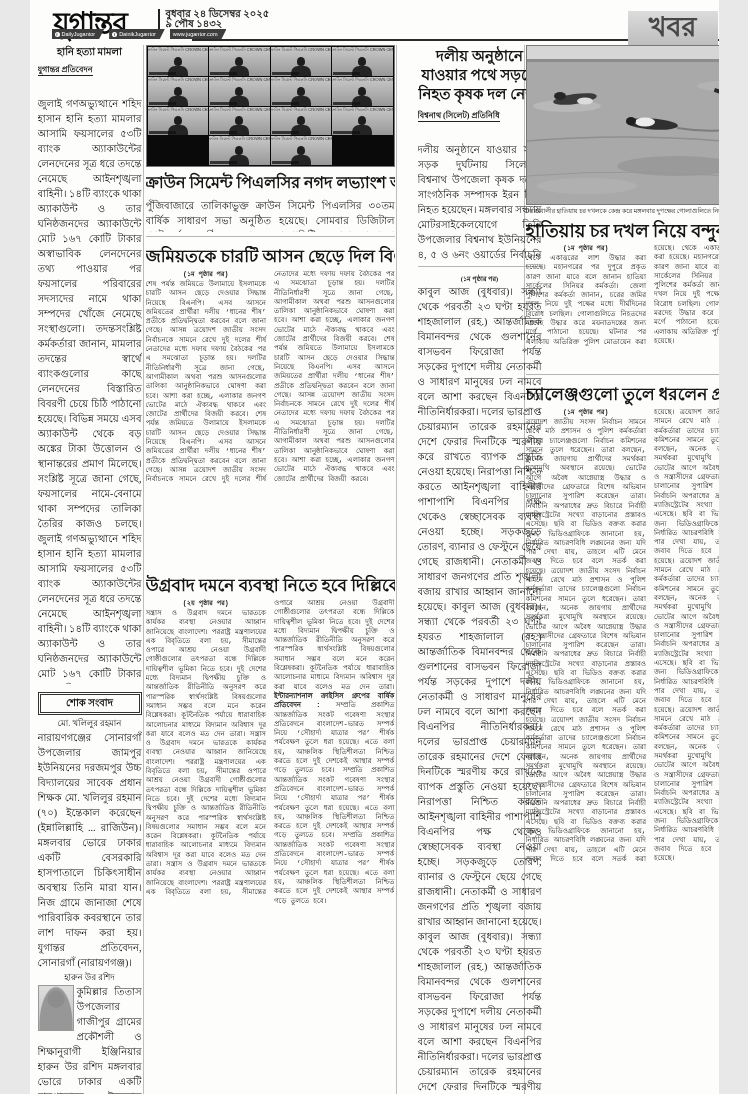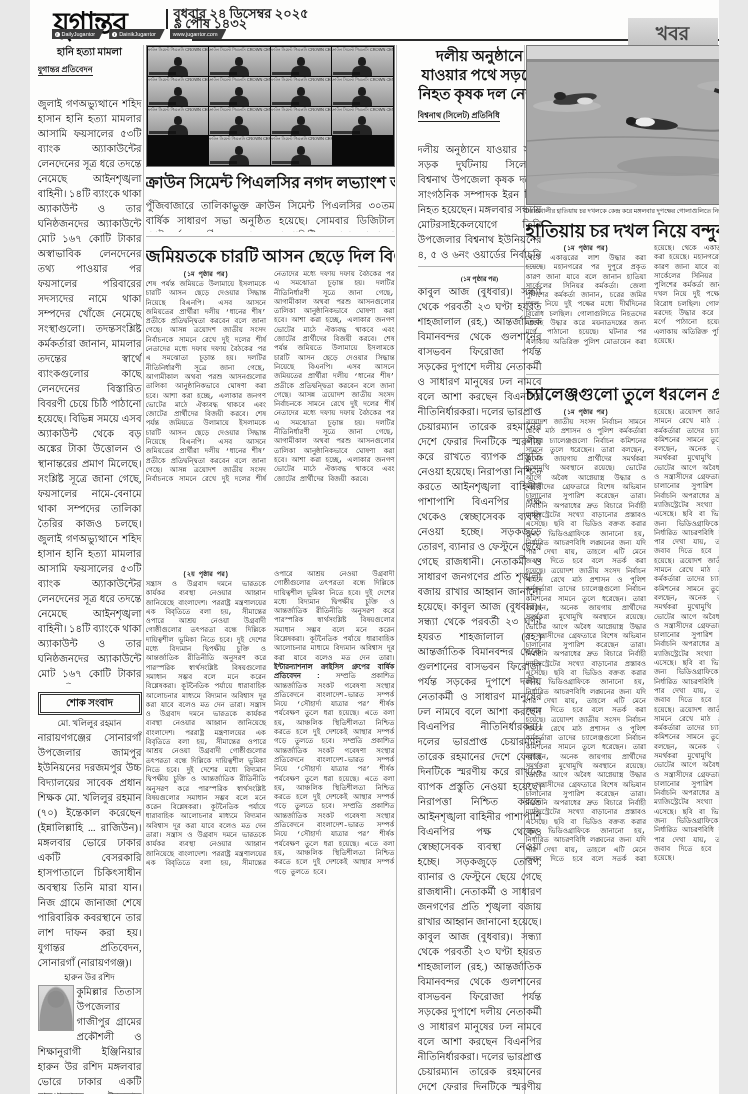--- a/index.html
+++ b/index.html
@@ -1,32 +1,32 @@
 <!DOCTYPE html>
 <html lang="bn"><head>
 <meta charset="utf-8">
 <style>
   html,body{margin:0;padding:0;background:#e8e8e8;}
   .page{position:relative;width:689px;height:1094px;background:#fdfdfc;overflow:hidden;
         font-family:"Liberation Serif","DejaVu Serif",serif;color:#141414;margin:0 auto;}
   
   .logo{position:absolute;left:24px;top:2px;font-size:28px;font-weight:900;letter-spacing:-1px;
         color:#0c0c0c;transform:scaleY(1.05);}
-  .datebox{position:absolute;left:136px;top:9px;border-left:2px solid #222;padding-left:6px;
-        font-size:13px;font-weight:bold;line-height:10px;color:#222;}
+  .datebox{position:absolute;left:128px;top:9px;border-left:2px solid #222;padding-left:6px;
+        font-size:10px;font-weight:bold;line-height:10px;color:#222;}
   .ribbons{position:absolute;left:22px;top:29px;display:flex;gap:5px;}
   .ribbon{background:#3d3d3d;color:#fff;font-family:"Liberation Sans",sans-serif;font-size:5.5px;
         line-height:8px;padding:1px 9px 1px 3px;display:flex;align-items:center;gap:2px;
         clip-path:polygon(0 0,100% 0,calc(100% - 5px) 100%,0 100%);}
   .dot{width:5px;height:5px;border-radius:50%;background:#fff;color:#3d3d3d;font-size:4px;
         line-height:5px;text-align:center;font-weight:bold;}
   .top-rule{position:absolute;left:162px;top:39px;width:580px;height:2px;background:#2b2b2b;}
-  .section-box{position:absolute;left:598px;top:18px;width:90px;height:34px;
+  .section-box{position:absolute;left:598px;top:11px;width:90px;height:34px;
         background:linear-gradient(#dcdcdc,#bdbdbd);display:flex;align-items:center;justify-content:center;
-        font-size:19px;font-weight:bold;color:#474747;}
+        font-size:27px;font-weight:bold;color:#474747;}
   .section-divider{position:absolute;left:694px;top:4px;width:1px;height:33px;background:#8a8a8a;}
   .page-num{position:absolute;left:702px;top:0px;font-size:31px;font-weight:bold;color:#1a1a1a;}
   
   .col{position:absolute;top:45px;height:1049px;display:flex;flex-direction:column;overflow:hidden;}
   .col1{left:8px;width:104px;}
   .colmid{left:116px;width:249px;}
   .col3{left:388px;width:124px;}
   .col4{left:496px;width:249px;}
   .vrule{position:absolute;top:45px;bottom:0;width:1px;background:#bdbdbd;}
   .hrule{border:none;border-top:1px solid #b5b5b5;margin:4px 0;width:100%;}
@@ -215,20 +215,21 @@
         </div>
       </div>
     <div class="headline-wide" style="font-size:16px">ক্রাউন সিমেন্ট পিএলসির নগদ লভ্যাংশ অনুমোদন</div>
     <div class="body-text crown-body">পুঁজিবাজারে তালিকাভুক্ত ক্রাউন সিমেন্ট পিএলসির ৩০তম বার্ষিক সাধারণ সভা অনুষ্ঠিত হয়েছে। সোমবার ডিজিটাল প্ল্যাটফর্মে অনুষ্ঠিত সভায় কোম্পানিটির শেয়ারহোল্ডাররা পরিচালনা পর্ষদ ঘোষিত ৪৫ শতাংশ নগদ লভ্যাংশ অনুমোদন করেছেন। সভায় কোম্পানির চেয়ারম্যান মোহাম্মদ আলমগীর কবির, ব্যবস্থাপনা পরিচালক মোল্লা মো. মজনু, অতিরিক্ত ব্যবস্থাপনা পরিচালক, পরিচালকরা এবং কোম্পানি সচিবসহ ঊর্ধ্বতন কর্মকর্তারা উপস্থিত ছিলেন। সংবাদ বিজ্ঞপ্তি।</div>
     <hr class="hrule">
     <div class="headline-wide">জমিয়তকে চারটি আসন ছেড়ে দিল বিএনপি</div>
     <div class="twocol" style="height:300px">
       <div class="cont-note">(১ম পৃষ্ঠার পর)</div>
       <div>শেষ পর্যন্ত জমিয়তে উলামায়ে ইসলামকে চারটি আসন ছেড়ে দেওয়ার সিদ্ধান্ত নিয়েছে বিএনপি। এসব আসনে জমিয়তের প্রার্থীরা দলীয় ‘ধানের শীষ’ প্রতীকে প্রতিদ্বন্দ্বিতা করবেন বলে জানা গেছে। আসন্ন ত্রয়োদশ জাতীয় সংসদ নির্বাচনকে সামনে রেখে দুই দলের শীর্ষ নেতাদের মধ্যে দফায় দফায় বৈঠকের পর এ সমঝোতা চূড়ান্ত হয়। দলটির নীতিনির্ধারণী সূত্রে জানা গেছে, আগামীকাল অথবা পরশু আসনগুলোর তালিকা আনুষ্ঠানিকভাবে ঘোষণা করা হবে। আশা করা হচ্ছে, এলাকার জনগণ ভোটের মাঠে ঐক্যবদ্ধ থাকবে এবং জোটের প্রার্থীদের বিজয়ী করবে। শেষ পর্যন্ত জমিয়তে উলামায়ে ইসলামকে চারটি আসন ছেড়ে দেওয়ার সিদ্ধান্ত নিয়েছে বিএনপি। এসব আসনে জমিয়তের প্রার্থীরা দলীয় ‘ধানের শীষ’ প্রতীকে প্রতিদ্বন্দ্বিতা করবেন বলে জানা গেছে। আসন্ন ত্রয়োদশ জাতীয় সংসদ নির্বাচনকে সামনে রেখে দুই দলের শীর্ষ নেতাদের মধ্যে দফায় দফায় বৈঠকের পর এ সমঝোতা চূড়ান্ত হয়। দলটির নীতিনির্ধারণী সূত্রে জানা গেছে, আগামীকাল অথবা পরশু আসনগুলোর তালিকা আনুষ্ঠানিকভাবে ঘোষণা করা হবে। আশা করা হচ্ছে, এলাকার জনগণ ভোটের মাঠে ঐক্যবদ্ধ থাকবে এবং জোটের প্রার্থীদের বিজয়ী করবে। শেষ পর্যন্ত জমিয়তে উলামায়ে ইসলামকে চারটি আসন ছেড়ে দেওয়ার সিদ্ধান্ত নিয়েছে বিএনপি। এসব আসনে জমিয়তের প্রার্থীরা দলীয় ‘ধানের শীষ’ প্রতীকে প্রতিদ্বন্দ্বিতা করবেন বলে জানা গেছে। আসন্ন ত্রয়োদশ জাতীয় সংসদ নির্বাচনকে সামনে রেখে দুই দলের শীর্ষ নেতাদের মধ্যে দফায় দফায় বৈঠকের পর এ সমঝোতা চূড়ান্ত হয়। দলটির নীতিনির্ধারণী সূত্রে জানা গেছে, আগামীকাল অথবা পরশু আসনগুলোর তালিকা আনুষ্ঠানিকভাবে ঘোষণা করা হবে। আশা করা হচ্ছে, এলাকার জনগণ ভোটের মাঠে ঐক্যবদ্ধ থাকবে এবং জোটের প্রার্থীদের বিজয়ী করবে।</div>
     </div>
+    <div class="headline-wide">উগ্রবাদ দমনে ব্যবস্থা নিতে হবে দিল্লিকে</div>
     <div class="twocol fill">
       <div class="cont-note">(২য় পৃষ্ঠার পর)</div>
       <span>সন্ত্রাস ও উগ্রবাদ দমনে ভারতকে কার্যকর ব্যবস্থা নেওয়ার আহ্বান জানিয়েছে বাংলাদেশ। পররাষ্ট্র মন্ত্রণালয়ের এক বিবৃতিতে বলা হয়, সীমান্তের ওপারে আশ্রয় নেওয়া উগ্রবাদী গোষ্ঠীগুলোর তৎপরতা বন্ধে দিল্লিকে দায়িত্বশীল ভূমিকা নিতে হবে। দুই দেশের মধ্যে বিদ্যমান দ্বিপক্ষীয় চুক্তি ও আন্তর্জাতিক রীতিনীতি অনুসরণ করে পারস্পরিক স্বার্থসংশ্লিষ্ট বিষয়গুলোর সমাধান সম্ভব বলে মনে করেন বিশ্লেষকরা। কূটনৈতিক পর্যায়ে ধারাবাহিক আলোচনার মাধ্যমে বিদ্যমান অবিশ্বাস দূর করা যাবে বলেও মত দেন তারা। সন্ত্রাস ও উগ্রবাদ দমনে ভারতকে কার্যকর ব্যবস্থা নেওয়ার আহ্বান জানিয়েছে বাংলাদেশ। পররাষ্ট্র মন্ত্রণালয়ের এক বিবৃতিতে বলা হয়, সীমান্তের ওপারে আশ্রয় নেওয়া উগ্রবাদী গোষ্ঠীগুলোর তৎপরতা বন্ধে দিল্লিকে দায়িত্বশীল ভূমিকা নিতে হবে। দুই দেশের মধ্যে বিদ্যমান দ্বিপক্ষীয় চুক্তি ও আন্তর্জাতিক রীতিনীতি অনুসরণ করে পারস্পরিক স্বার্থসংশ্লিষ্ট বিষয়গুলোর সমাধান সম্ভব বলে মনে করেন বিশ্লেষকরা। কূটনৈতিক পর্যায়ে ধারাবাহিক আলোচনার মাধ্যমে বিদ্যমান অবিশ্বাস দূর করা যাবে বলেও মত দেন তারা। সন্ত্রাস ও উগ্রবাদ দমনে ভারতকে কার্যকর ব্যবস্থা নেওয়ার আহ্বান জানিয়েছে বাংলাদেশ। পররাষ্ট্র মন্ত্রণালয়ের এক বিবৃতিতে বলা হয়, সীমান্তের ওপারে আশ্রয় নেওয়া উগ্রবাদী গোষ্ঠীগুলোর তৎপরতা বন্ধে দিল্লিকে দায়িত্বশীল ভূমিকা নিতে হবে। দুই দেশের মধ্যে বিদ্যমান দ্বিপক্ষীয় চুক্তি ও আন্তর্জাতিক রীতিনীতি অনুসরণ করে পারস্পরিক স্বার্থসংশ্লিষ্ট বিষয়গুলোর সমাধান সম্ভব বলে মনে করেন বিশ্লেষকরা। কূটনৈতিক পর্যায়ে ধারাবাহিক আলোচনার মাধ্যমে বিদ্যমান অবিশ্বাস দূর করা যাবে বলেও মত দেন তারা।</span>
       <span class="inline-subhead">ইন্টারন্যাশনাল ক্রাইসিস গ্রুপের বার্ষিক প্রতিবেদন :</span>
       <span>সম্প্রতি প্রকাশিত আন্তর্জাতিক সংকট গবেষণা সংস্থার প্রতিবেদনে বাংলাদেশ-ভারত সম্পর্ক নিয়ে ‘সৌহার্দ্য যাত্রার পর’ শীর্ষক পর্যবেক্ষণ তুলে ধরা হয়েছে। এতে বলা হয়, আঞ্চলিক স্থিতিশীলতা নিশ্চিত করতে হলে দুই দেশকেই আস্থার সম্পর্ক গড়ে তুলতে হবে। সম্প্রতি প্রকাশিত আন্তর্জাতিক সংকট গবেষণা সংস্থার প্রতিবেদনে বাংলাদেশ-ভারত সম্পর্ক নিয়ে ‘সৌহার্দ্য যাত্রার পর’ শীর্ষক পর্যবেক্ষণ তুলে ধরা হয়েছে। এতে বলা হয়, আঞ্চলিক স্থিতিশীলতা নিশ্চিত করতে হলে দুই দেশকেই আস্থার সম্পর্ক গড়ে তুলতে হবে। সম্প্রতি প্রকাশিত আন্তর্জাতিক সংকট গবেষণা সংস্থার প্রতিবেদনে বাংলাদেশ-ভারত সম্পর্ক নিয়ে ‘সৌহার্দ্য যাত্রার পর’ শীর্ষক পর্যবেক্ষণ তুলে ধরা হয়েছে। এতে বলা হয়, আঞ্চলিক স্থিতিশীলতা নিশ্চিত করতে হলে দুই দেশকেই আস্থার সম্পর্ক গড়ে তুলতে হবে।</span>
     </div>
   </div>
 
   <div class="col col3">
     <div class="headline-md">দলীয় অনুষ্ঠানে যাওয়ার পথে সড়কে নিহত কৃষক দল নেতা</div>

